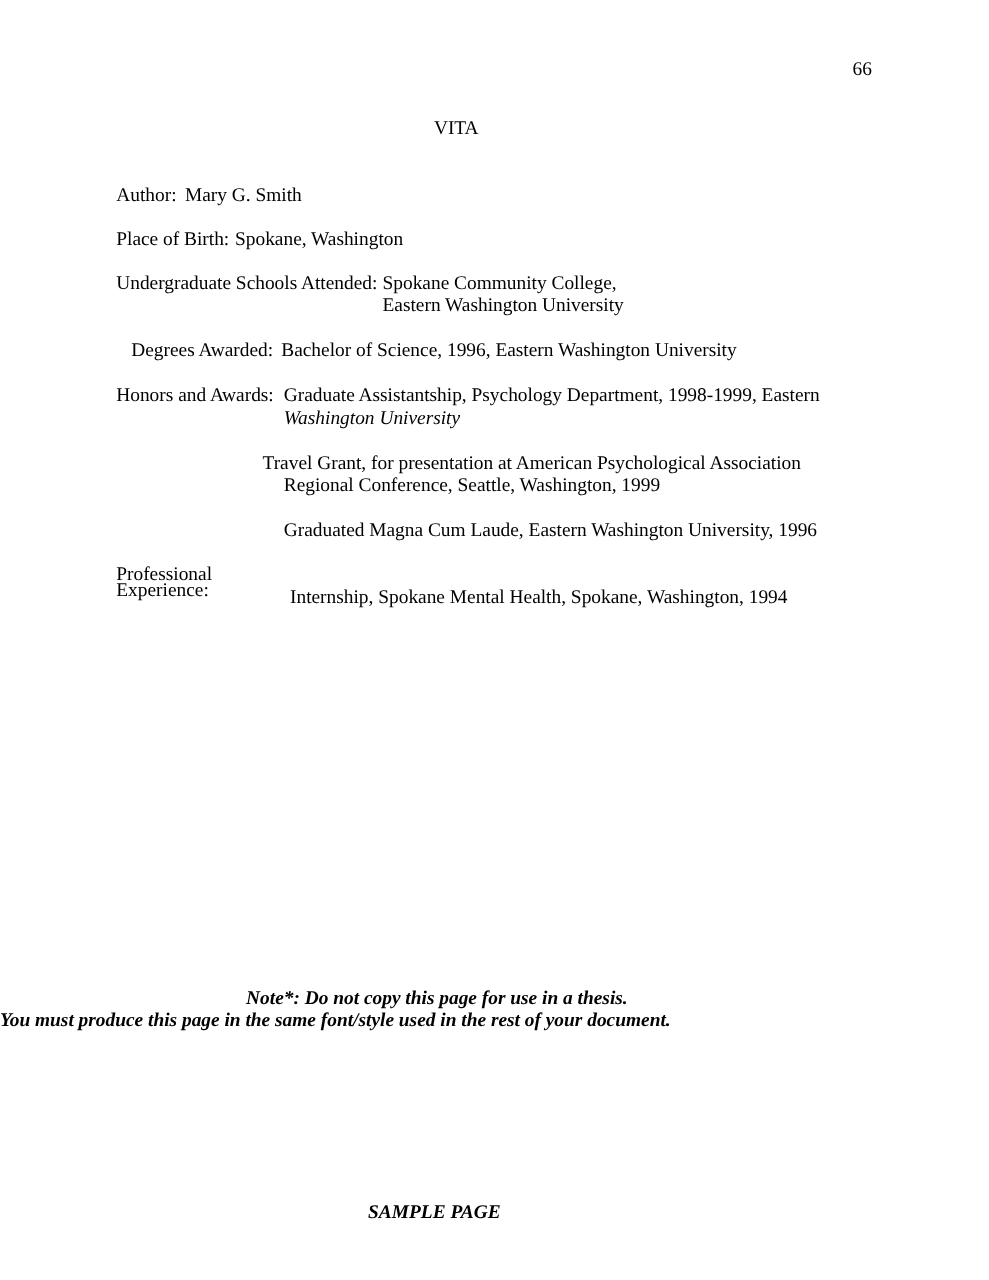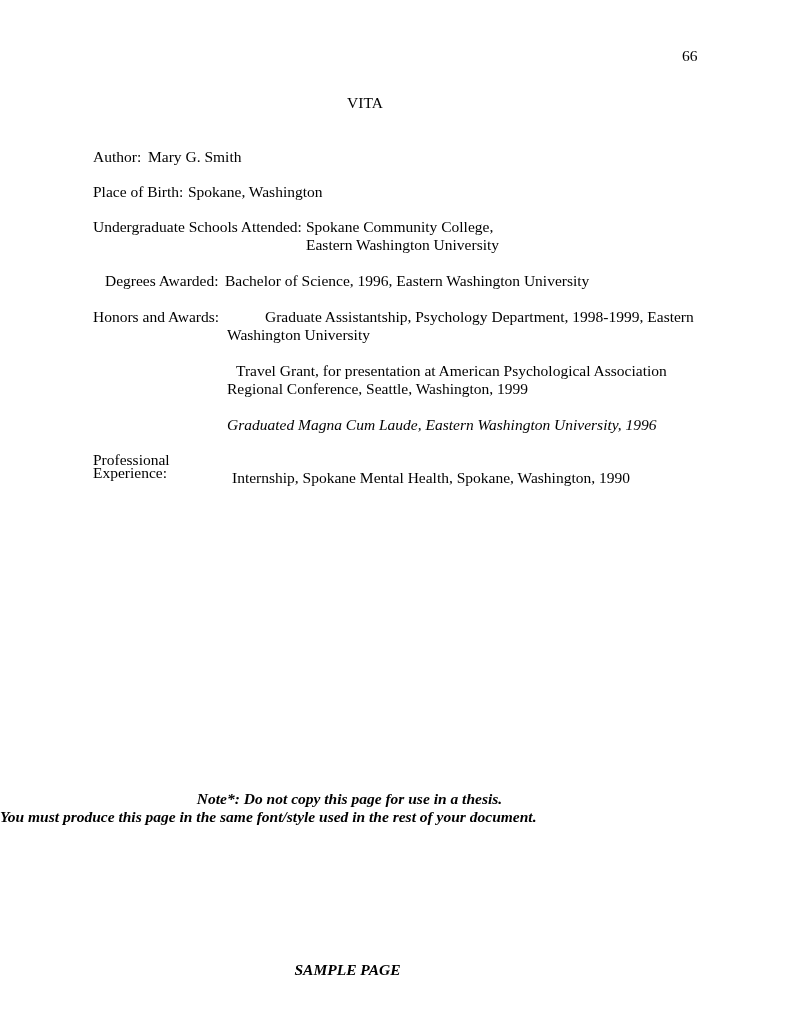--- a/index.html
+++ b/index.html
@@ -25,26 +25,26 @@
 <div class="abs" style="left:188px; top:183px;">Spokane, Washington</div>
 
 <div class="abs" style="left:93px; top:218px;">Undergraduate Schools Attended:</div>
 <div class="abs" style="left:306px; top:218px;">Spokane Community College,</div>
 <div class="abs" style="left:306px; top:236px;">Eastern Washington University</div>
 
 <div class="abs" style="left:93px; top:272px;margin-left:12px;">Degrees Awarded:</div>
 <div class="abs" style="left:225px; top:272px;">Bachelor of Science, 1996, Eastern Washington University</div>
 
 <div class="abs" style="left:93px; top:308px;">Honors and Awards:</div>
-<div class="abs" style="left:227px; top:308px;margin-left:38px;">Graduate Assistantship, Psychology Department, 1998-1999, Eastern</div>
-<div class="abs" style="left:227px; top:326px;">Washington University</div>
-<div class="abs" style="left:236px; top:362px;">Travel Grant, for presentation at American Psychological Association</div>
+<div class="abs" style="left:227px; top:308px;">Graduate Assistantship, Psychology Department, 1998-1999, Eastern</div>
+<div class="abs" style="left:227px; top:326px;font-style:italic;">Washington University</div>
+<div class="abs" style="left:210px; top:362px;">Travel Grant, for presentation at American Psychological Association</div>
 <div class="abs" style="left:227px; top:380px;">Regional Conference, Seattle, Washington, 1999</div>
-<div class="abs" style="left:227px; top:416px;font-style:italic;">Graduated Magna Cum Laude, Eastern Washington University, 1996</div>
+<div class="abs" style="left:227px; top:416px;">Graduated Magna Cum Laude, Eastern Washington University, 1996</div>
 
 <div class="abs" style="left:93px; top:451px;">Professional</div>
 <div class="abs" style="left:93px; top:464px;text-align:right;">Experience:</div>
-<div class="abs" style="left:232px; top:469px;">Internship, Spokane Mental Health, Spokane, Washington, 1990</div>
+<div class="abs" style="left:232px; top:469px;">Internship, Spokane Mental Health, Spokane, Washington, 1994</div>
 
 <div class="abs italic-bold" style="left:0; width:699px; text-align:center; top:790px;">Note*:  Do not copy this page for use in a thesis.</div>
 <div class="abs italic-bold" style="left:0; width:791px; text-align:left; top:808px;">You must produce this page in the same font/style used in the rest of your document.</div>
 
 <div class="abs italic-bold" style="left:0; width:695px; text-align:center; top:961px;">SAMPLE PAGE</div>
 
 </body></html>

